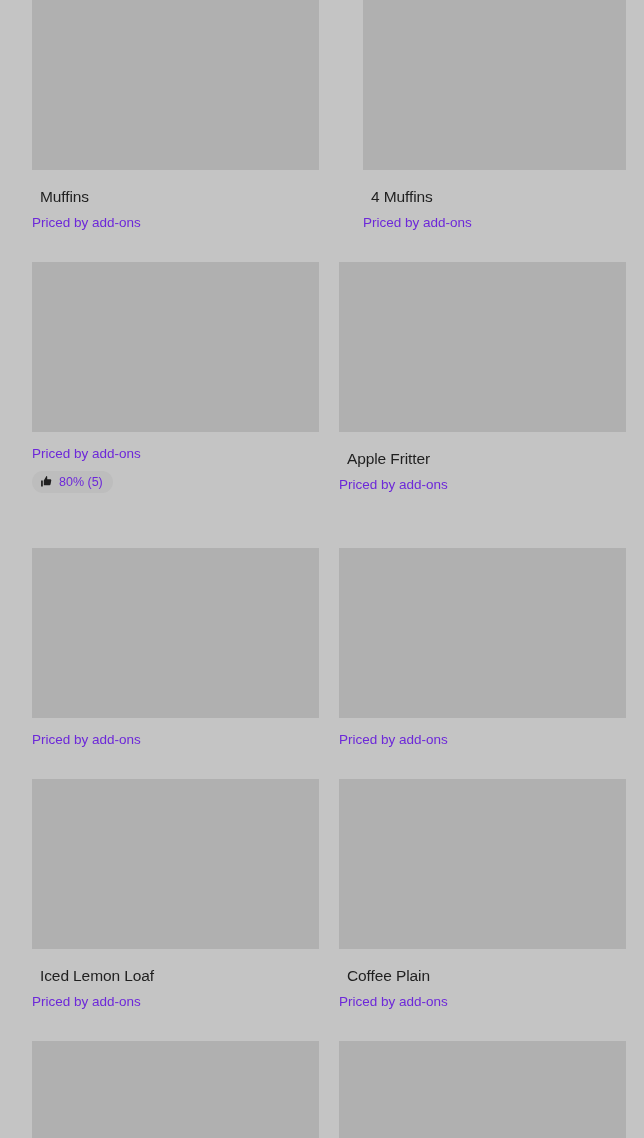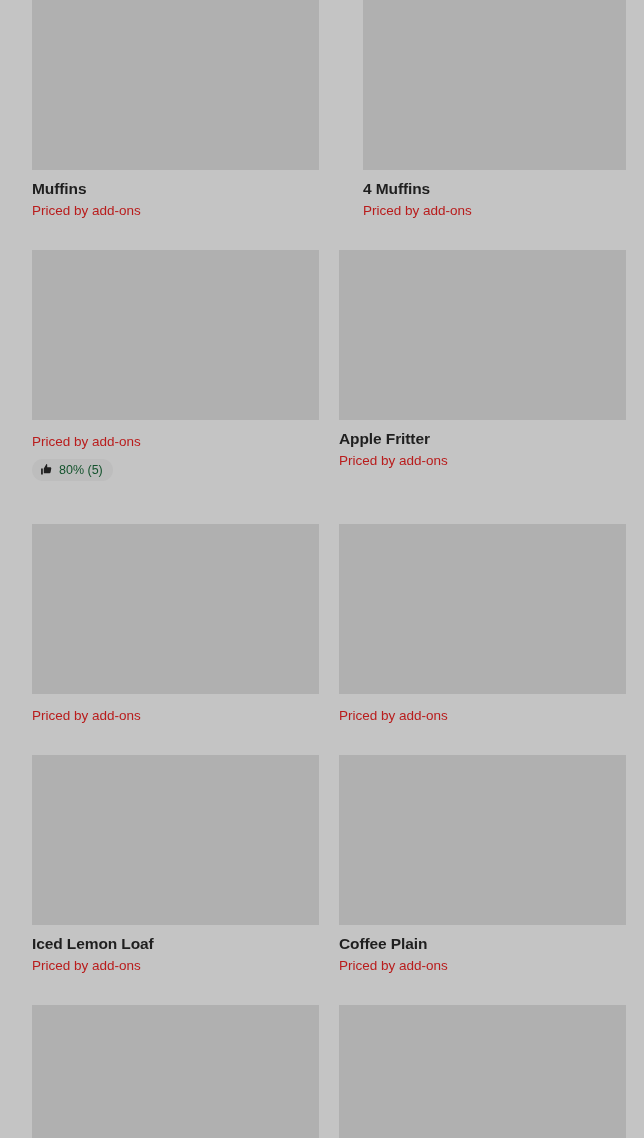--- a/index.html
+++ b/index.html
@@ -38,34 +38,34 @@
     background: #b0b0b0;
     display: block;
   }
 
   .card-body {
     padding-top: 9px;
   }
 
   .card-title {
     font-size: 15.5px;
-    font-weight: bold;
+    font-weight: normal;
     color: #1f1f1f;
     line-height: 19px;
     letter-spacing: -0.1px;
-    margin: 0;
+    margin: 8px;
     white-space: nowrap;
     overflow: hidden;
     text-overflow: ellipsis;
   }
 
   .card-subtitle {
     font-size: 13.5px;
     font-weight: normal;
-    color: #b91c1c;
+    color: #6d28d9;
     line-height: 18px;
     margin: 4px 0 0 0;
     white-space: nowrap;
   }
 
   .badge-row {
     margin-top: 8px;
     height: 22px;
   }
 
@@ -90,21 +90,21 @@
     position: relative;
     top: -1px;
   }
 
   .badge-icon svg {
     display: block;
   }
 
   .badge-text {
     font-size: 12.5px;
-    color: #14532d;
+    color: #6d28d9;
     line-height: 22px;
     white-space: nowrap;
   }
 
   .spacer-row {
     height: 22px;
     margin-top: 8px;
   }
 </style>
 </head>

